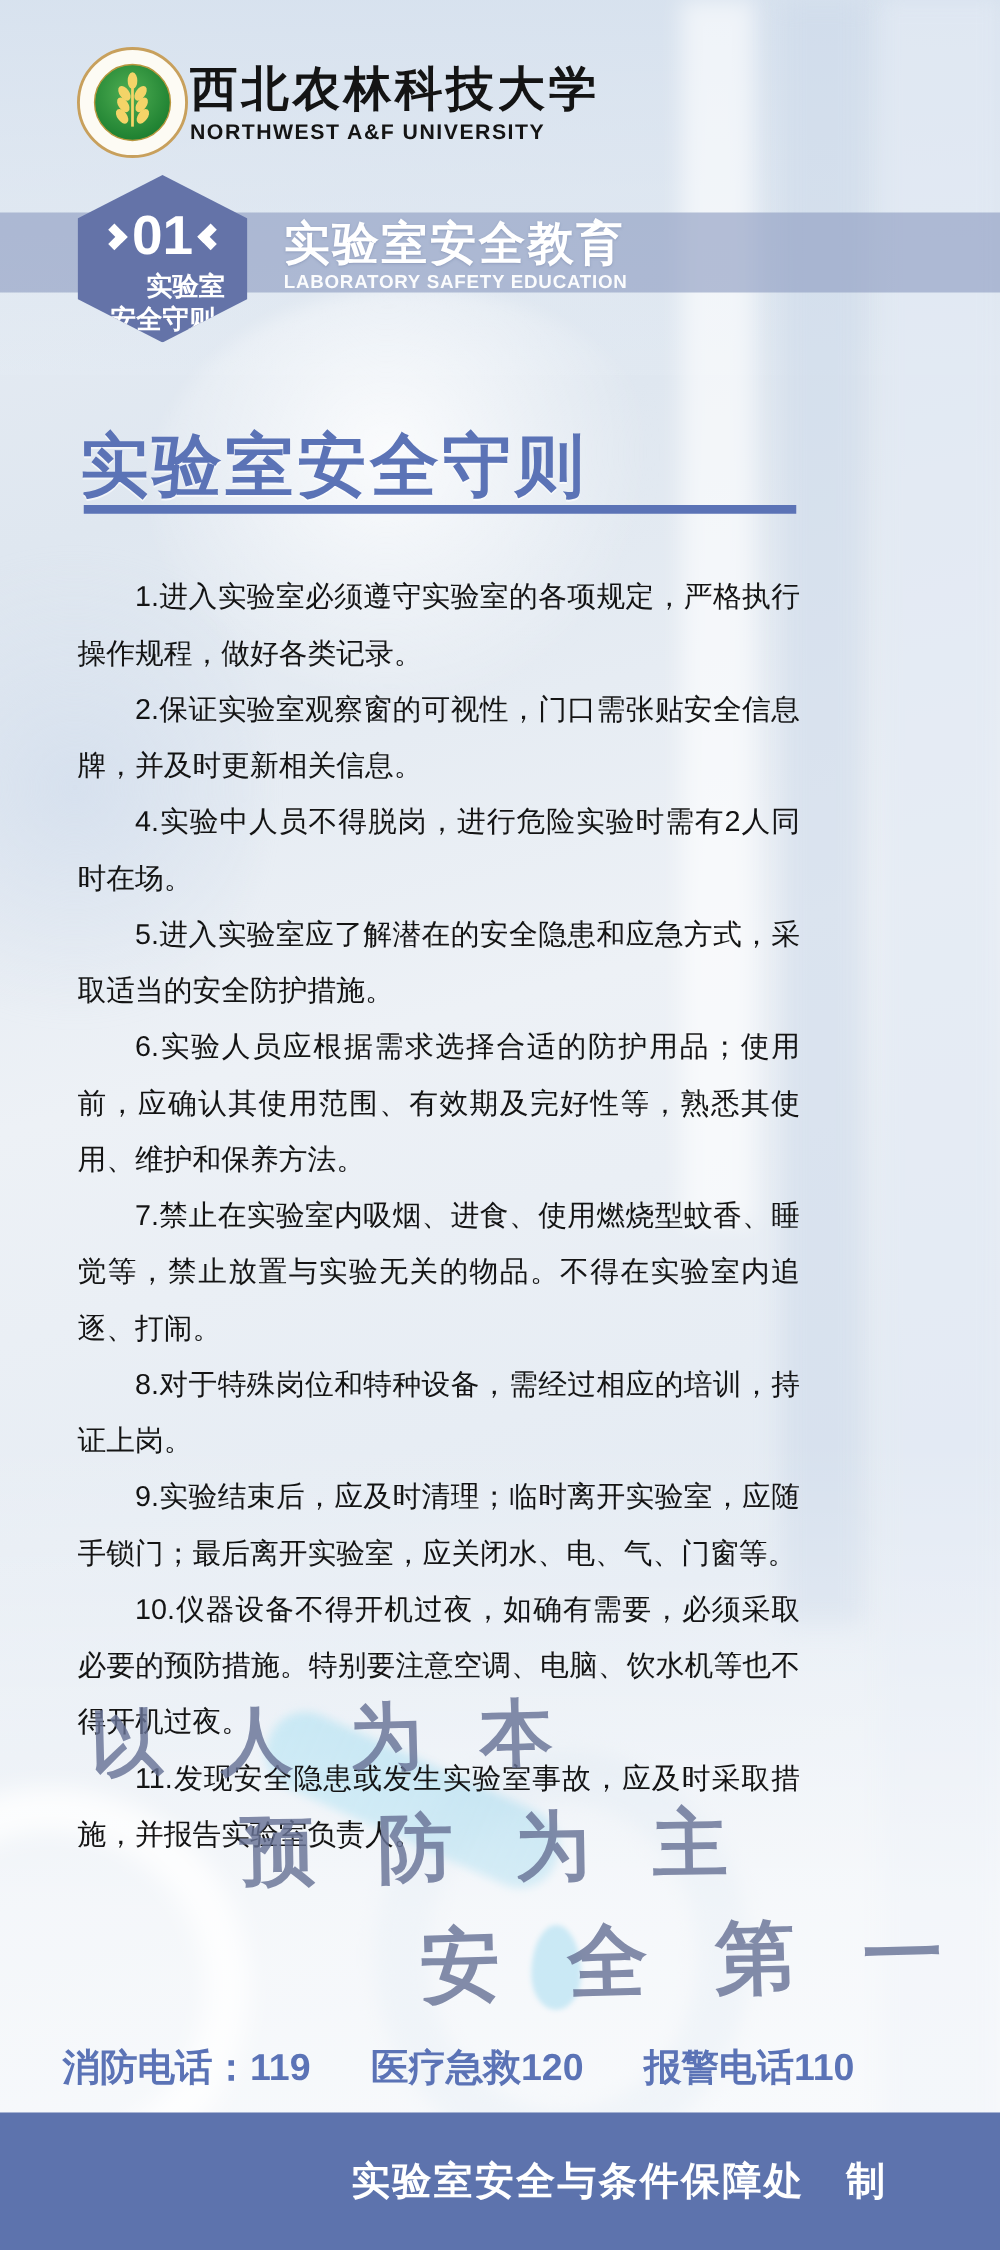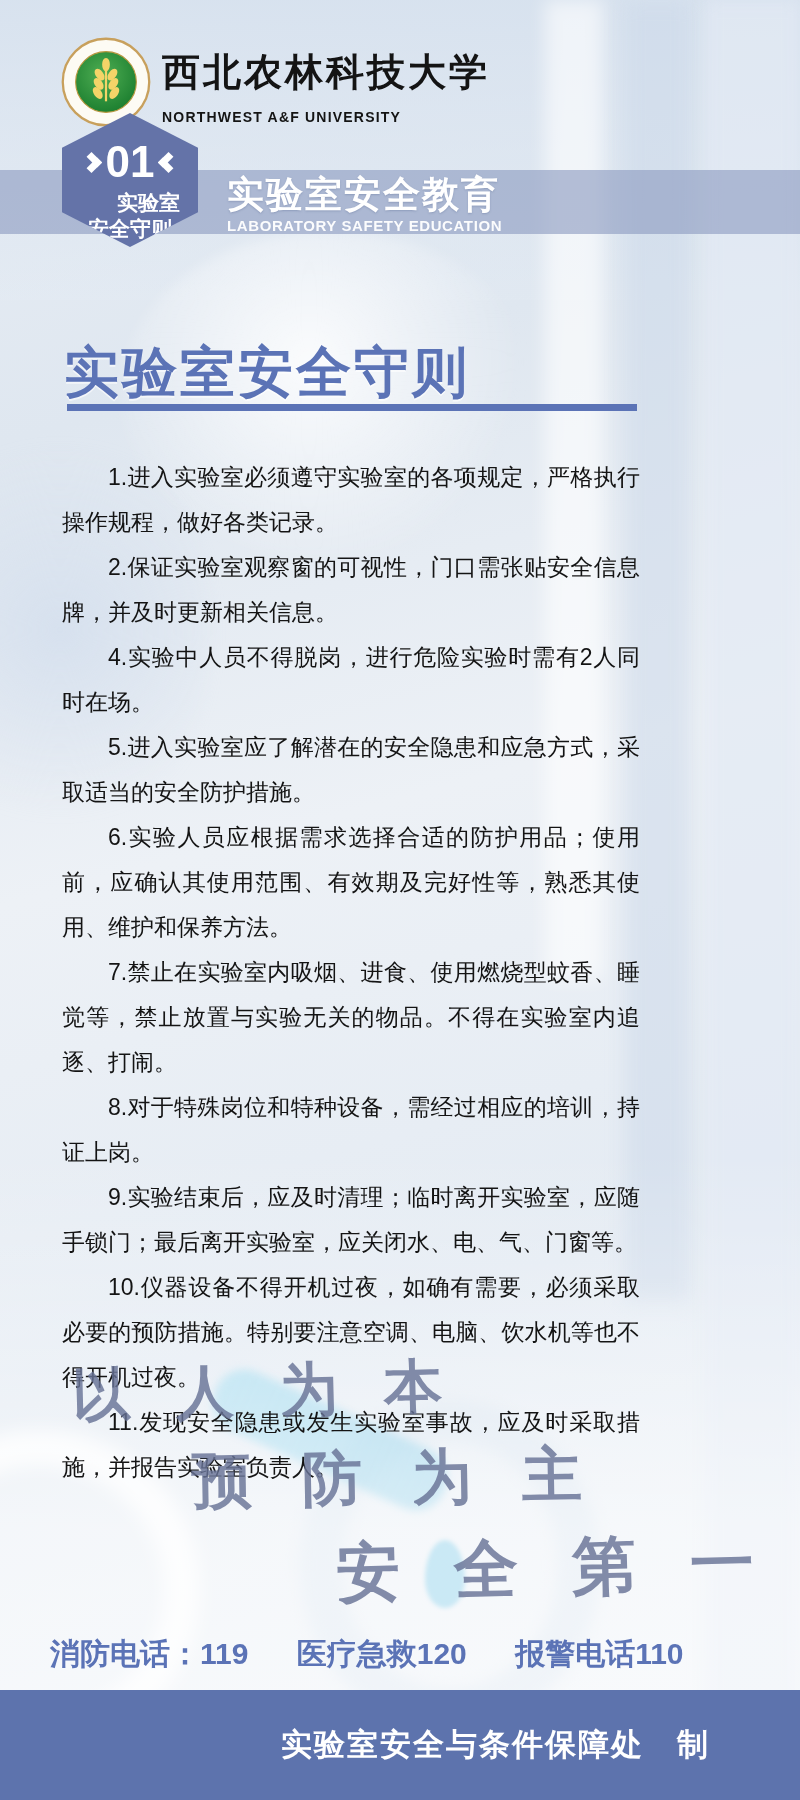--- a/index.html
+++ b/index.html
@@ -27,28 +27,28 @@
   .bg-syringe{left:205px;top:1408px;width:250px;height:64px;border-radius:30px;
     background:linear-gradient(90deg,rgba(142,214,238,.6),rgba(96,190,226,.5));
     transform:rotate(24deg);filter:blur(4px);}
   .bg-drop{left:425px;top:1540px;width:40px;height:68px;
     border-radius:50% 50% 50% 50%/58% 58% 42% 42%;
     background:rgba(86,188,226,.65);filter:blur(2px);}
   .bg-fade-bottom{left:0;top:1150px;width:800px;height:540px;
     background:linear-gradient(180deg,rgba(255,255,255,0),rgba(255,255,255,.55) 70%);}
   
   .logo{position:absolute;left:60px;top:36px;width:92px;height:92px;}
-  .uni-names{position:absolute;left:162px;top:52px;}
+  .uni-names{position:absolute;left:152px;top:52px;}
   .uni-zh{font-family:"Liberation Serif","DejaVu Serif",serif;font-weight:700;
     font-size:38px;color:#141414;letter-spacing:3px;line-height:1.1;}
-  .uni-en{font-weight:700;font-size:14px;color:#141414;letter-spacing:1.2px;margin-top:15px;}
+  .uni-en{font-weight:700;font-size:17px;color:#141414;letter-spacing:1.2px;margin-top:2px;}
   
   .band{position:absolute;left:0;top:170px;width:800px;height:64px;
     background:rgba(141,155,192,.62);}
-  .hexagon{position:absolute;left:62px;top:113px;width:136px;height:134px;background:#6473a8;
+  .hexagon{position:absolute;left:62px;top:140px;width:136px;height:134px;background:#6473a8;
     clip-path:polygon(50% 0%,100% 26%,100% 74%,50% 100%,0% 74%,0% 26%);
     text-align:center;color:#fff;}
   .hex-num-row{margin-top:27px;font-size:44px;font-weight:900;line-height:1;
     display:flex;align-items:center;justify-content:center;gap:7px;}
   .chev{display:inline-block;width:15px;height:15px;border-top:7px solid #fff;border-right:7px solid #fff;}
   .chev-right{transform:rotate(45deg);}
   .chev-left{transform:rotate(-135deg);}
   .hex-l1{margin-top:7px;font-size:21px;font-weight:700;line-height:1.15;padding-left:37px;}
   .hex-l2{font-size:21px;font-weight:700;line-height:1.3;}
   .banner-text{position:absolute;left:227px;top:176px;color:#fff;}

